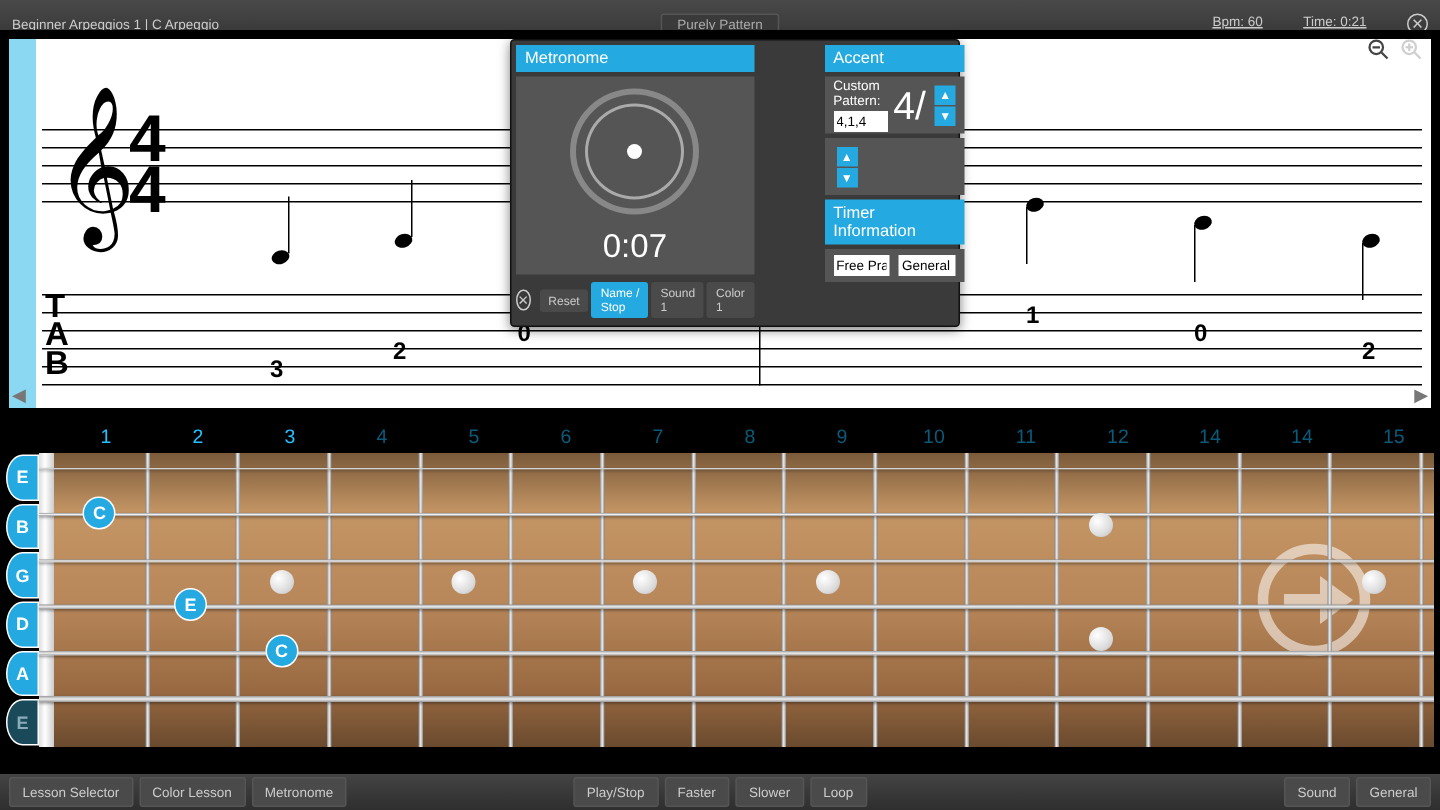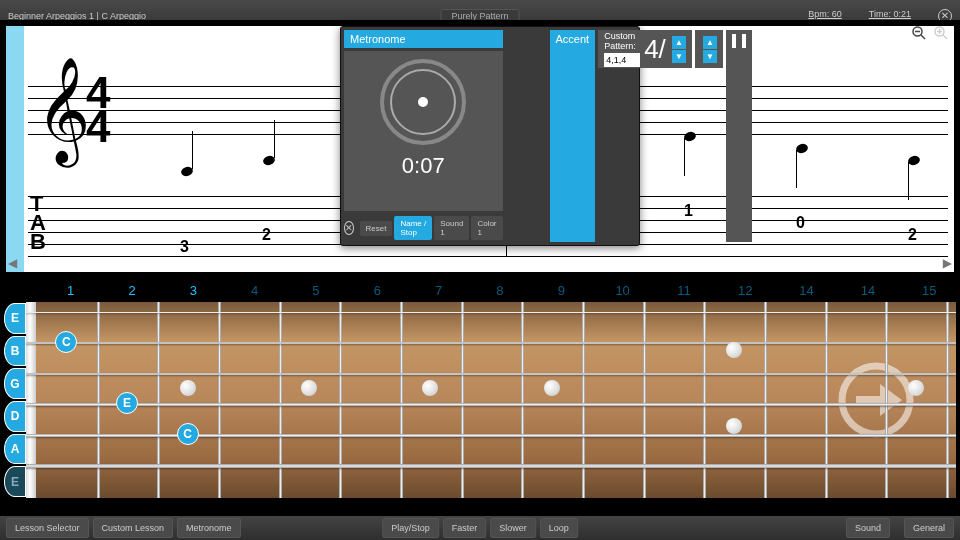--- a/index.html
+++ b/index.html
@@ -32,23 +32,23 @@
 .stem { position:absolute; width:1px; height:38px; background:#000;}
 .barline { position:absolute; width:1px; background:#000;}
 .tabnum { position:absolute; font-size:16px; font-weight:bold; font-family:Arial;}
 .navarrow { position:absolute; bottom:2px; font-size:12px; color:#777; cursor:pointer;}
 .navarrow.l{left:2px;} .navarrow.r{right:2px;}
 
 
 .panel { position:absolute; top:26px; left:340px; width:300px; background:#3a3a3a; border:1px solid #111; border-radius:3px; padding:3px; z-index:20; box-shadow:0 2px 8px rgba(0,0,0,.5);}
 .panel-row { display:flex; gap:3px;}
 .col-l { width:166px; display:flex; flex-direction:column; gap:3px;}
-.col-r { flex:1; display:flex; flex-direction:row; gap:3px;padding-left:44px;}
+.col-r { flex:1; display:flex; flex-direction:column; gap:3px;padding-left:44px;}
 .hdr { background:#24a9e1; color:#fff; font-size:11px; padding:3px 6px; font-weight:500;}
-.dial-box { background:#555; padding:6px; display:flex; flex-direction:column; align-items:center; height:160px;}
+.dial-box { background:#555; padding:6px; display:flex; flex-direction:column; align-items:center; height:132px;}
 .dial { width:86px; height:86px; border-radius:50%; border:4px solid #888; display:flex; align-items:center; justify-content:center; position:relative; margin-top:2px;}
 .dial::before { content:''; position:absolute; inset:6px; border:2px solid #aaa; border-radius:50%;}
 .dial-dot{ width:10px;height:10px;background:#fff;border-radius:50%;}
 .timer-txt { color:#fff; font-size:22px; margin-top:8px; font-weight:300;}
 .btnrow { display:flex; gap:2px; align-items:center; padding:2px 0;}
 .btnrow .smx { width:14px;height:14px;border:1px solid #ccc;border-radius:50%;display:flex;align-items:center;justify-content:center;color:#ccc;font-size:9px;margin-right:4px;}
 .sbtn { background:#4a4a4a; color:#ccc; font-size:8px; padding:3px 6px; border-radius:2px; cursor:pointer;}
 .sbtn.active { background:#24a9e1; color:#fff;}
 .accent-body{ background:#555; padding:4px 6px; display:flex; align-items:center; gap:4px; height:38px;}
 .accent-body .lbl{ color:#fff; font-size:9px; flex:0 0 auto;}
@@ -78,21 +78,21 @@
 .fret{ position:absolute; top:0; bottom:0; width:3px; background:linear-gradient(90deg,#888,#eee,#888);}
 .string{ position:absolute; left:0; right:0; height:2px; background:linear-gradient(#999,#eee,#999); box-shadow:0 1px 2px rgba(0,0,0,.4);}
 .inlay{ position:absolute; width:16px; height:16px; background:radial-gradient(circle at 35% 35%,#fff,#ddd 60%,#bbb); border-radius:50%; transform:translate(-50%,-50%);}
 .fingerdot{ position:absolute; width:22px;height:22px;background:#24a9e1;border-radius:50%;color:#fff;display:flex;align-items:center;justify-content:center;font-size:12px;font-weight:bold;transform:translate(-50%,-50%);border:1px solid #fff;}
 .playarrow{position:absolute; right:40px; top:50%; transform:translateY(-50%); width:80px;height:80px; opacity:.55;}
 
 
 .bottombar{ position:absolute; bottom:0; left:0; right:0; height:24px; background:linear-gradient(#444,#2e2e2e); display:flex; align-items:center; padding:0 6px; gap:4px;}
 .bbtn{ background:#4a4a4a; color:#ccc; font-size:9px; padding:4px 8px; border-radius:2px; cursor:pointer; border:1px solid #555;}
 .bottombar .mid{ position:absolute; left:50%; transform:translateX(-50%); display:flex; gap:4px;}
-.bottombar .rgt{ margin-left:auto; display:flex; gap:14px;}
+.bottombar .rgt{ margin-left:auto; display:flex; gap:4px;}
 svg{display:block;}
 </style>
 </head>
 <body>
 
 <div class="topbar">
   <span class="title">Beginner Arpeggios 1 | C Arpeggio</span>
   <span class="brand">Purely Pattern</span>
   <div class="right">
     <span>Bpm: 60</span>
@@ -212,20 +212,21 @@
             <div>▲</div>
             <div>▼</div>
           </div>
       </div>
       <div class="tempo-body">
         <div class="spin">
             <div>▲</div>
             <div>▼</div>
           </div>
       </div>
+      <div class="hdr">Timer Information</div>
       <div class="tinfo">
         <div class="inprow">
           <input value="Free Practice" style="">
           <input value="General" style="">
         </div>
       </div>
     </div>
   </div>
 </div>
 
@@ -294,21 +295,21 @@
         <div class="inlay" style="left: 889.667px; top: 86px;"></div>
         <div class="fingerdot" style="left: 40.3333px; top: 40.4px;">C</div>
         <div class="fingerdot" style="left: 101px; top: 101.2px;">E</div>
         <div class="fingerdot" style="left: 161.667px; top: 131.6px;">C</div>
       </div>
   </div>
 </div>
 
 <div class="bottombar">
   <span class="bbtn">Lesson Selector</span>
-  <span class="bbtn">Custom Lesson</span>
+  <span class="bbtn">Color Lesson</span>
   <span class="bbtn">Metronome</span>
   <div class="mid">
     <span class="bbtn">Play/Stop</span>
     <span class="bbtn">Faster</span>
     <span class="bbtn">Slower</span>
     <span class="bbtn">Loop</span>
   </div>
   <div class="rgt">
     <span class="bbtn">Sound</span>
     <span class="bbtn">General</span>

